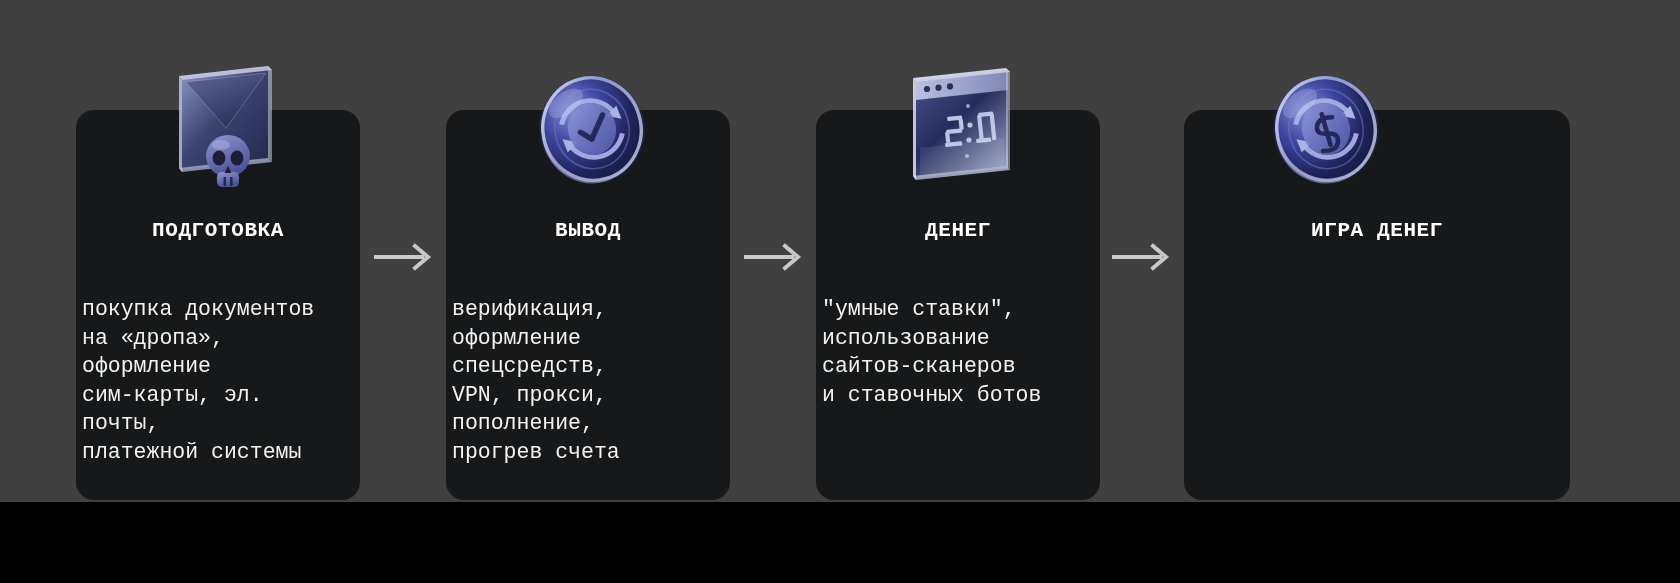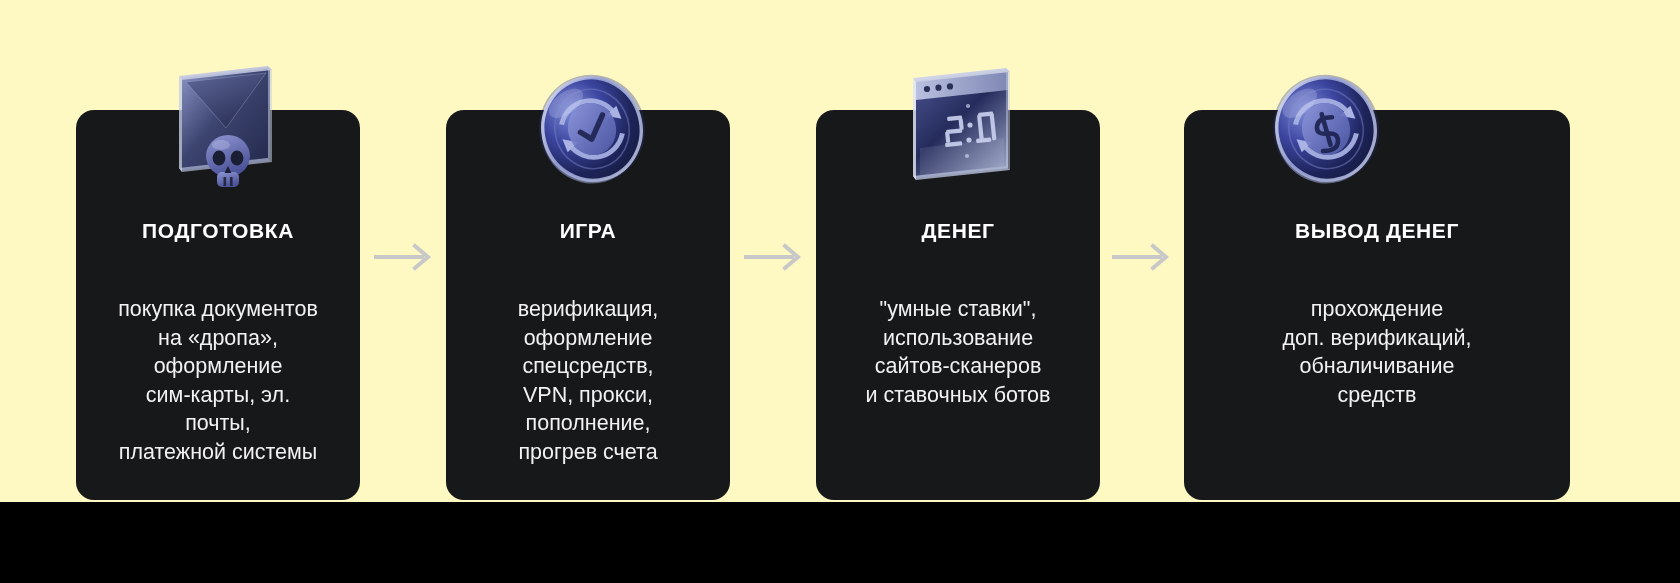--- a/index.html
+++ b/index.html
@@ -9,21 +9,22 @@
     height: 583px;
     background: #000000;
     overflow: hidden;
     font-family: "Liberation Sans", sans-serif;
   }
 
   #stage {
     position: relative;
     width: 1680px;
     height: 502px;
-    background: #fef9c3;
+    background: #404040;
+    font-family: Liberation Mono, monospace;
   }
 
   
   .card {
     position: absolute;
     top: 110px;
     height: 390px;
     background: #16181a;
     border-radius: 18px;
   }
@@ -44,21 +45,21 @@
     letter-spacing: 0.6px;
     line-height: 1;
     white-space: nowrap;
   }
 
   .card-body {
     position: absolute;
     top: 185px;
     left: 6px;
     width: calc(100% - 12px);
-    text-align: center;
+    text-align: left;
     color: #f2f2f2;
     font-size: 21.5px;
     font-weight: normal;
     line-height: 28.5px;
     white-space: pre-line;
   }
 
   
   .arrow {
     position: absolute;
@@ -89,43 +90,39 @@
     <div class="card-title">ПОДГОТОВКА</div>
     <div class="card-body">покупка документов
 на «дропа»,
 оформление
 сим-карты, эл.
 почты,
 платежной системы</div>
   </div>
 
   <div class="card c1">
-    <div class="card-title">ИГРА</div>
+    <div class="card-title">ВЫВОД</div>
     <div class="card-body">верификация,
 оформление
 спецсредств,
 VPN, прокси,
 пополнение,
 прогрев счета</div>
   </div>
 
   <div class="card c2">
     <div class="card-title">ДЕНЕГ</div>
     <div class="card-body">"умные ставки",
 использование
 сайтов-сканеров
 и ставочных ботов</div>
   </div>
 
   <div class="card c3">
-    <div class="card-title">ВЫВОД ДЕНЕГ</div>
-    <div class="card-body">прохождение
-доп. верификаций,
-обналичивание
-средств</div>
+    <div class="card-title">ИГРА ДЕНЕГ</div>
   </div>
 
   <svg class="arrow a0" viewBox="0 0 66 34">
     <path d="M2 17 H52" stroke="#c8c8c8" stroke-width="4" fill="none"></path>
     <path d="M43 6 L56 17 L43 28" stroke="#c8c8c8" stroke-width="4" fill="none" stroke-linecap="square" stroke-linejoin="miter"></path>
   </svg>
 
   <svg class="arrow a1" viewBox="0 0 66 34">
     <path d="M2 17 H52" stroke="#c8c8c8" stroke-width="4" fill="none"></path>
     <path d="M43 6 L56 17 L43 28" stroke="#c8c8c8" stroke-width="4" fill="none" stroke-linecap="square" stroke-linejoin="miter"></path>

